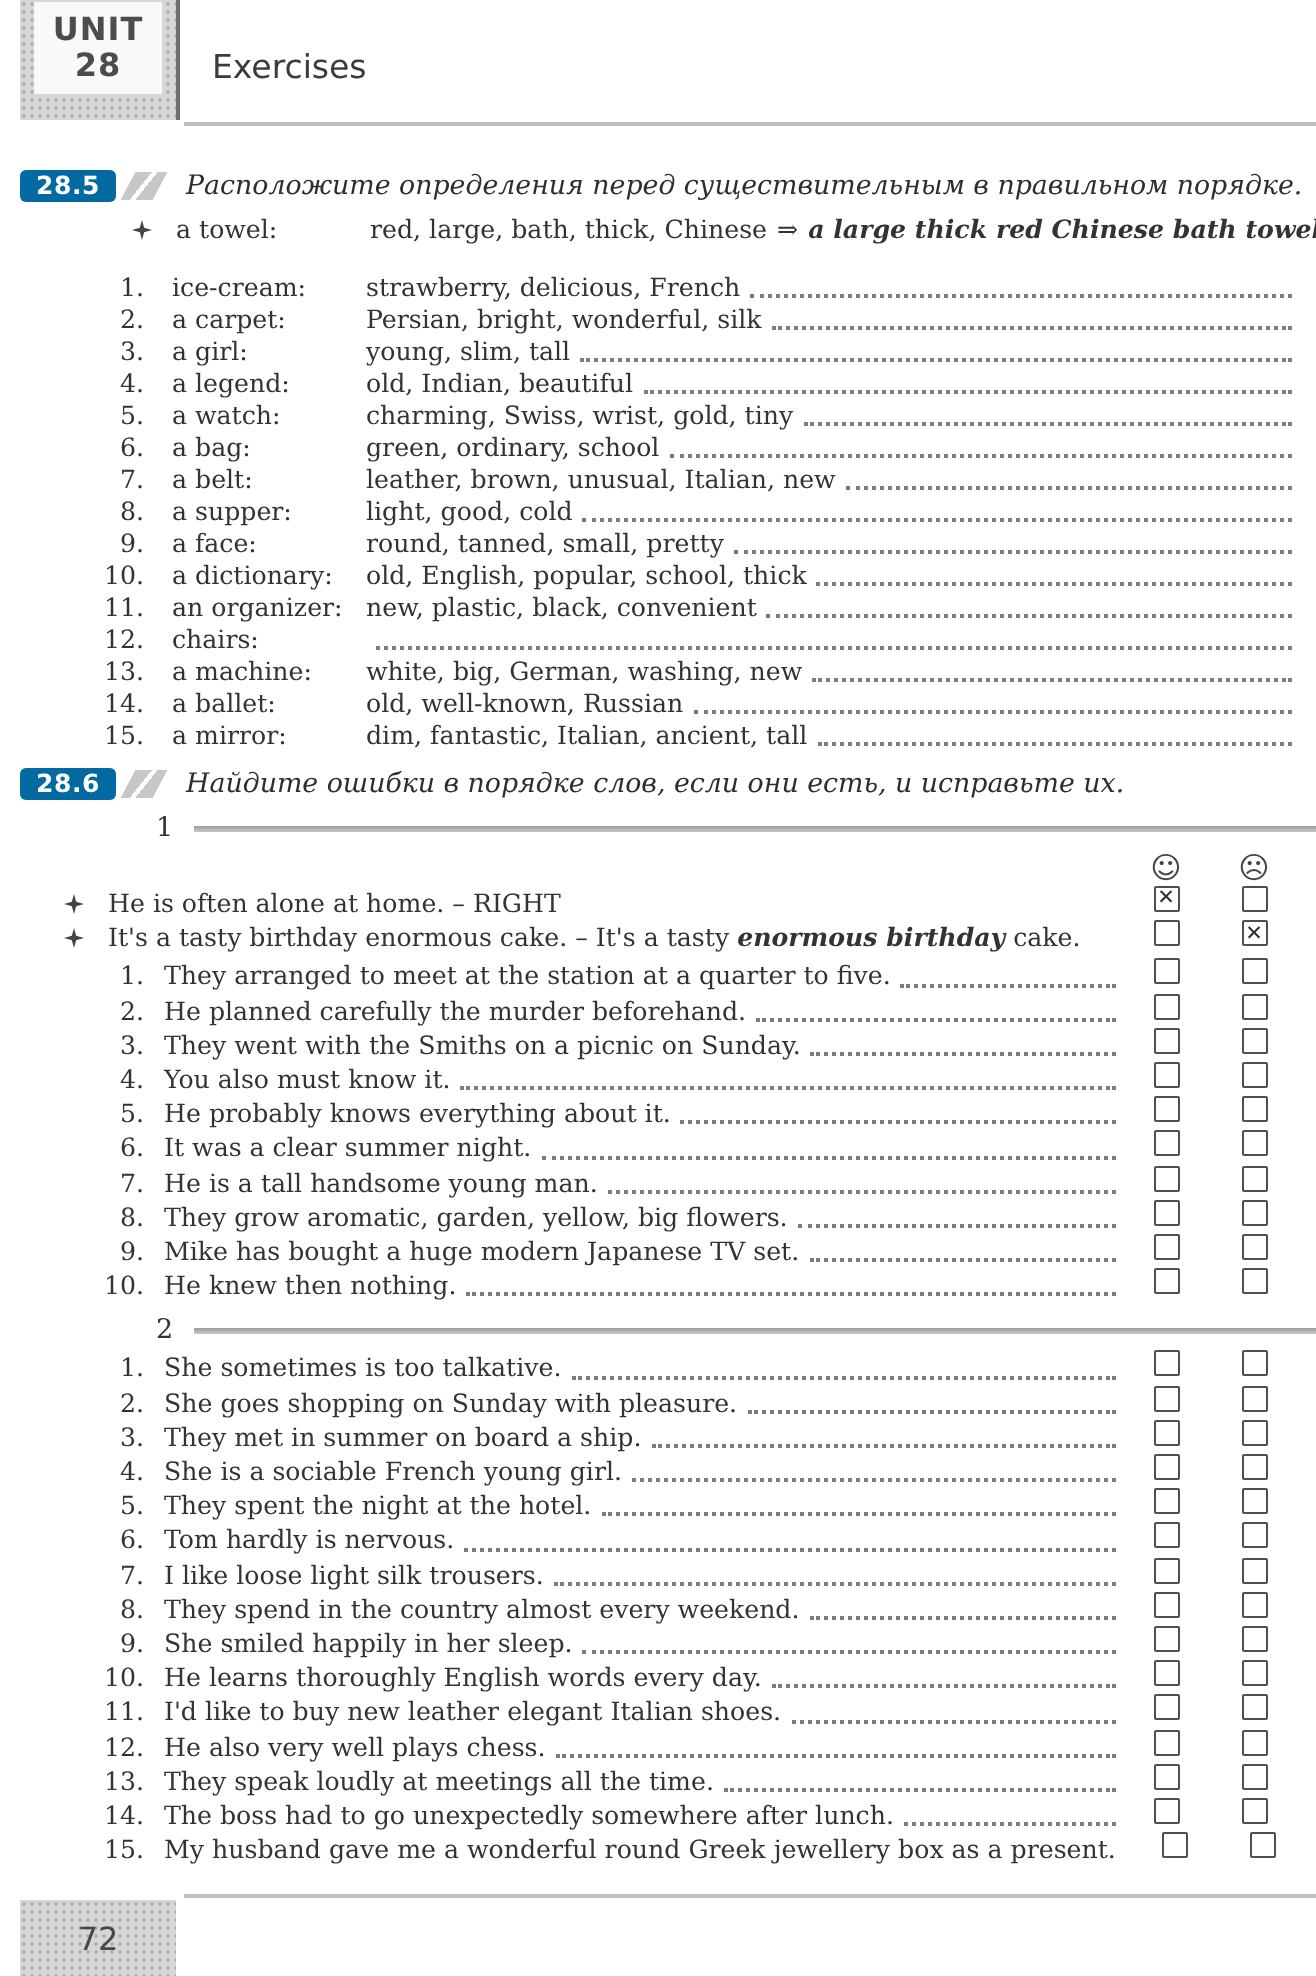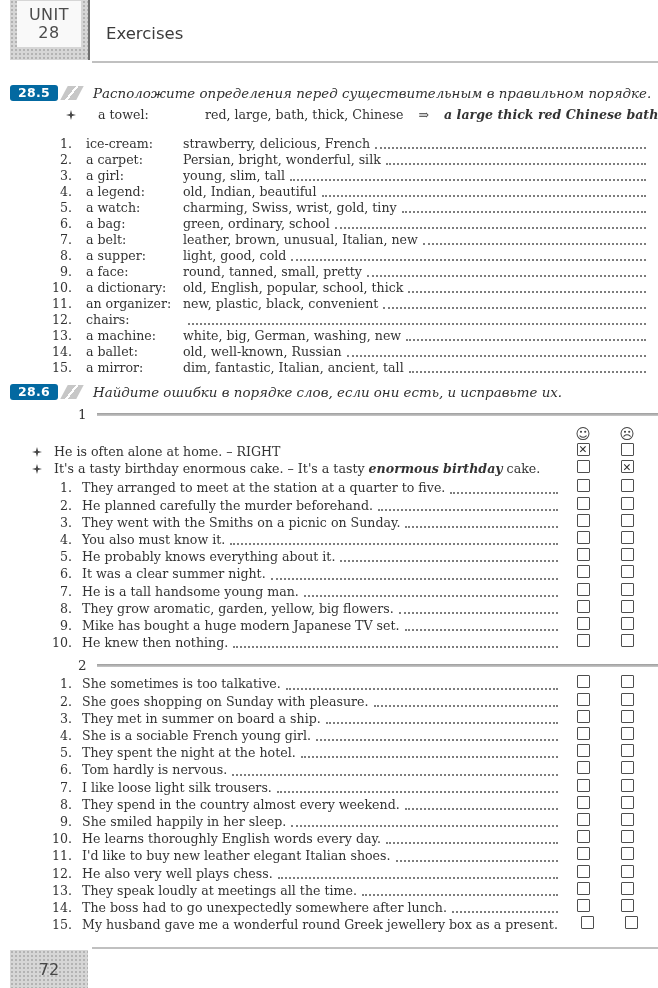--- a/index.html
+++ b/index.html
@@ -13,21 +13,21 @@
     background-color:#d6d6d6;
     background-image:radial-gradient(#b3b3b3 0.9px, rgba(0,0,0,0) 1px);
     background-size:4px 4px;
     border-right:2px solid #6f6f6f;
   }
   .unit-inner {
     position:absolute; left:7px; top:1px; right:7px; bottom:13px; background:#f9f9f9;
     display:flex; flex-direction:column; align-items:center; justify-content:center;
   }
   .unit-label,.unit-number {
-    font-family:"DejaVu Sans", sans-serif; font-weight:normal; font-size:16px;
+    font-family:"DejaVu Sans", sans-serif; font-weight:bold; font-size:16px;
     color:#4c4c4c; line-height:1.15; letter-spacing:0.5px;
   }
   .page-title {
     position:absolute; left:106px; top:24px; margin:0;
     font-family:"DejaVu Sans", sans-serif; font-weight:normal; font-size:16.5px; color:#3b3b3b;
   }
   .header-rule { position:absolute; left:92px; right:0; top:61px; height:2px; background:#c0c0c0; }
 
   
   .ex-section { position:absolute; left:0; right:0; }
@@ -51,21 +51,21 @@
   .r285 { font-size:12.6px; line-height:15.9px; }
   .r286 { font-size:12.6px; line-height:16.2px; }
   .num  { width:72px; text-align:right; flex:0 0 auto; }
   .noun { width:97px; margin-left:14px; flex:0 0 auto; }
   .adjs { flex:0 0 auto; }
   .text6 { margin-left:10px; flex:0 0 auto; }
   .leader { flex:1 1 10px; min-width:0; border-bottom:2px dotted #7d7d7d; margin:0 3px 3px 5px; align-self:flex-end; height:11px; }
   .bi { font-weight:bold; font-style:italic; }
 
   
-  .example-row { display:flex; align-items:baseline; margin-top:5px; padding-left:66px; font-size:12.6px; line-height:16.5px; white-space:nowrap;gap:10px; }
+  .example-row { display:flex; align-items:baseline; margin-top:5px; padding-left:66px; font-size:12.6px; line-height:16.5px; white-space:nowrap; }
   .bullet-icon { flex:0 0 auto; width:10px; align-self:center; display:flex; }
   .example-noun { width:97px; margin-left:12px; flex:0 0 auto; }
   .arrow { margin:0 5px; }
   .items-285 { margin-top:12px; }
 
   
   .part-head { display:flex; align-items:center; margin-left:78px; margin-top:5px; height:16px; }
   .part-num { font-size:13.5px; color:#333; }
   .part-rule { flex:1; height:3px; margin-left:10px; margin-right:0;
                background:linear-gradient(#9c9c9c,#c9c9c9); }

